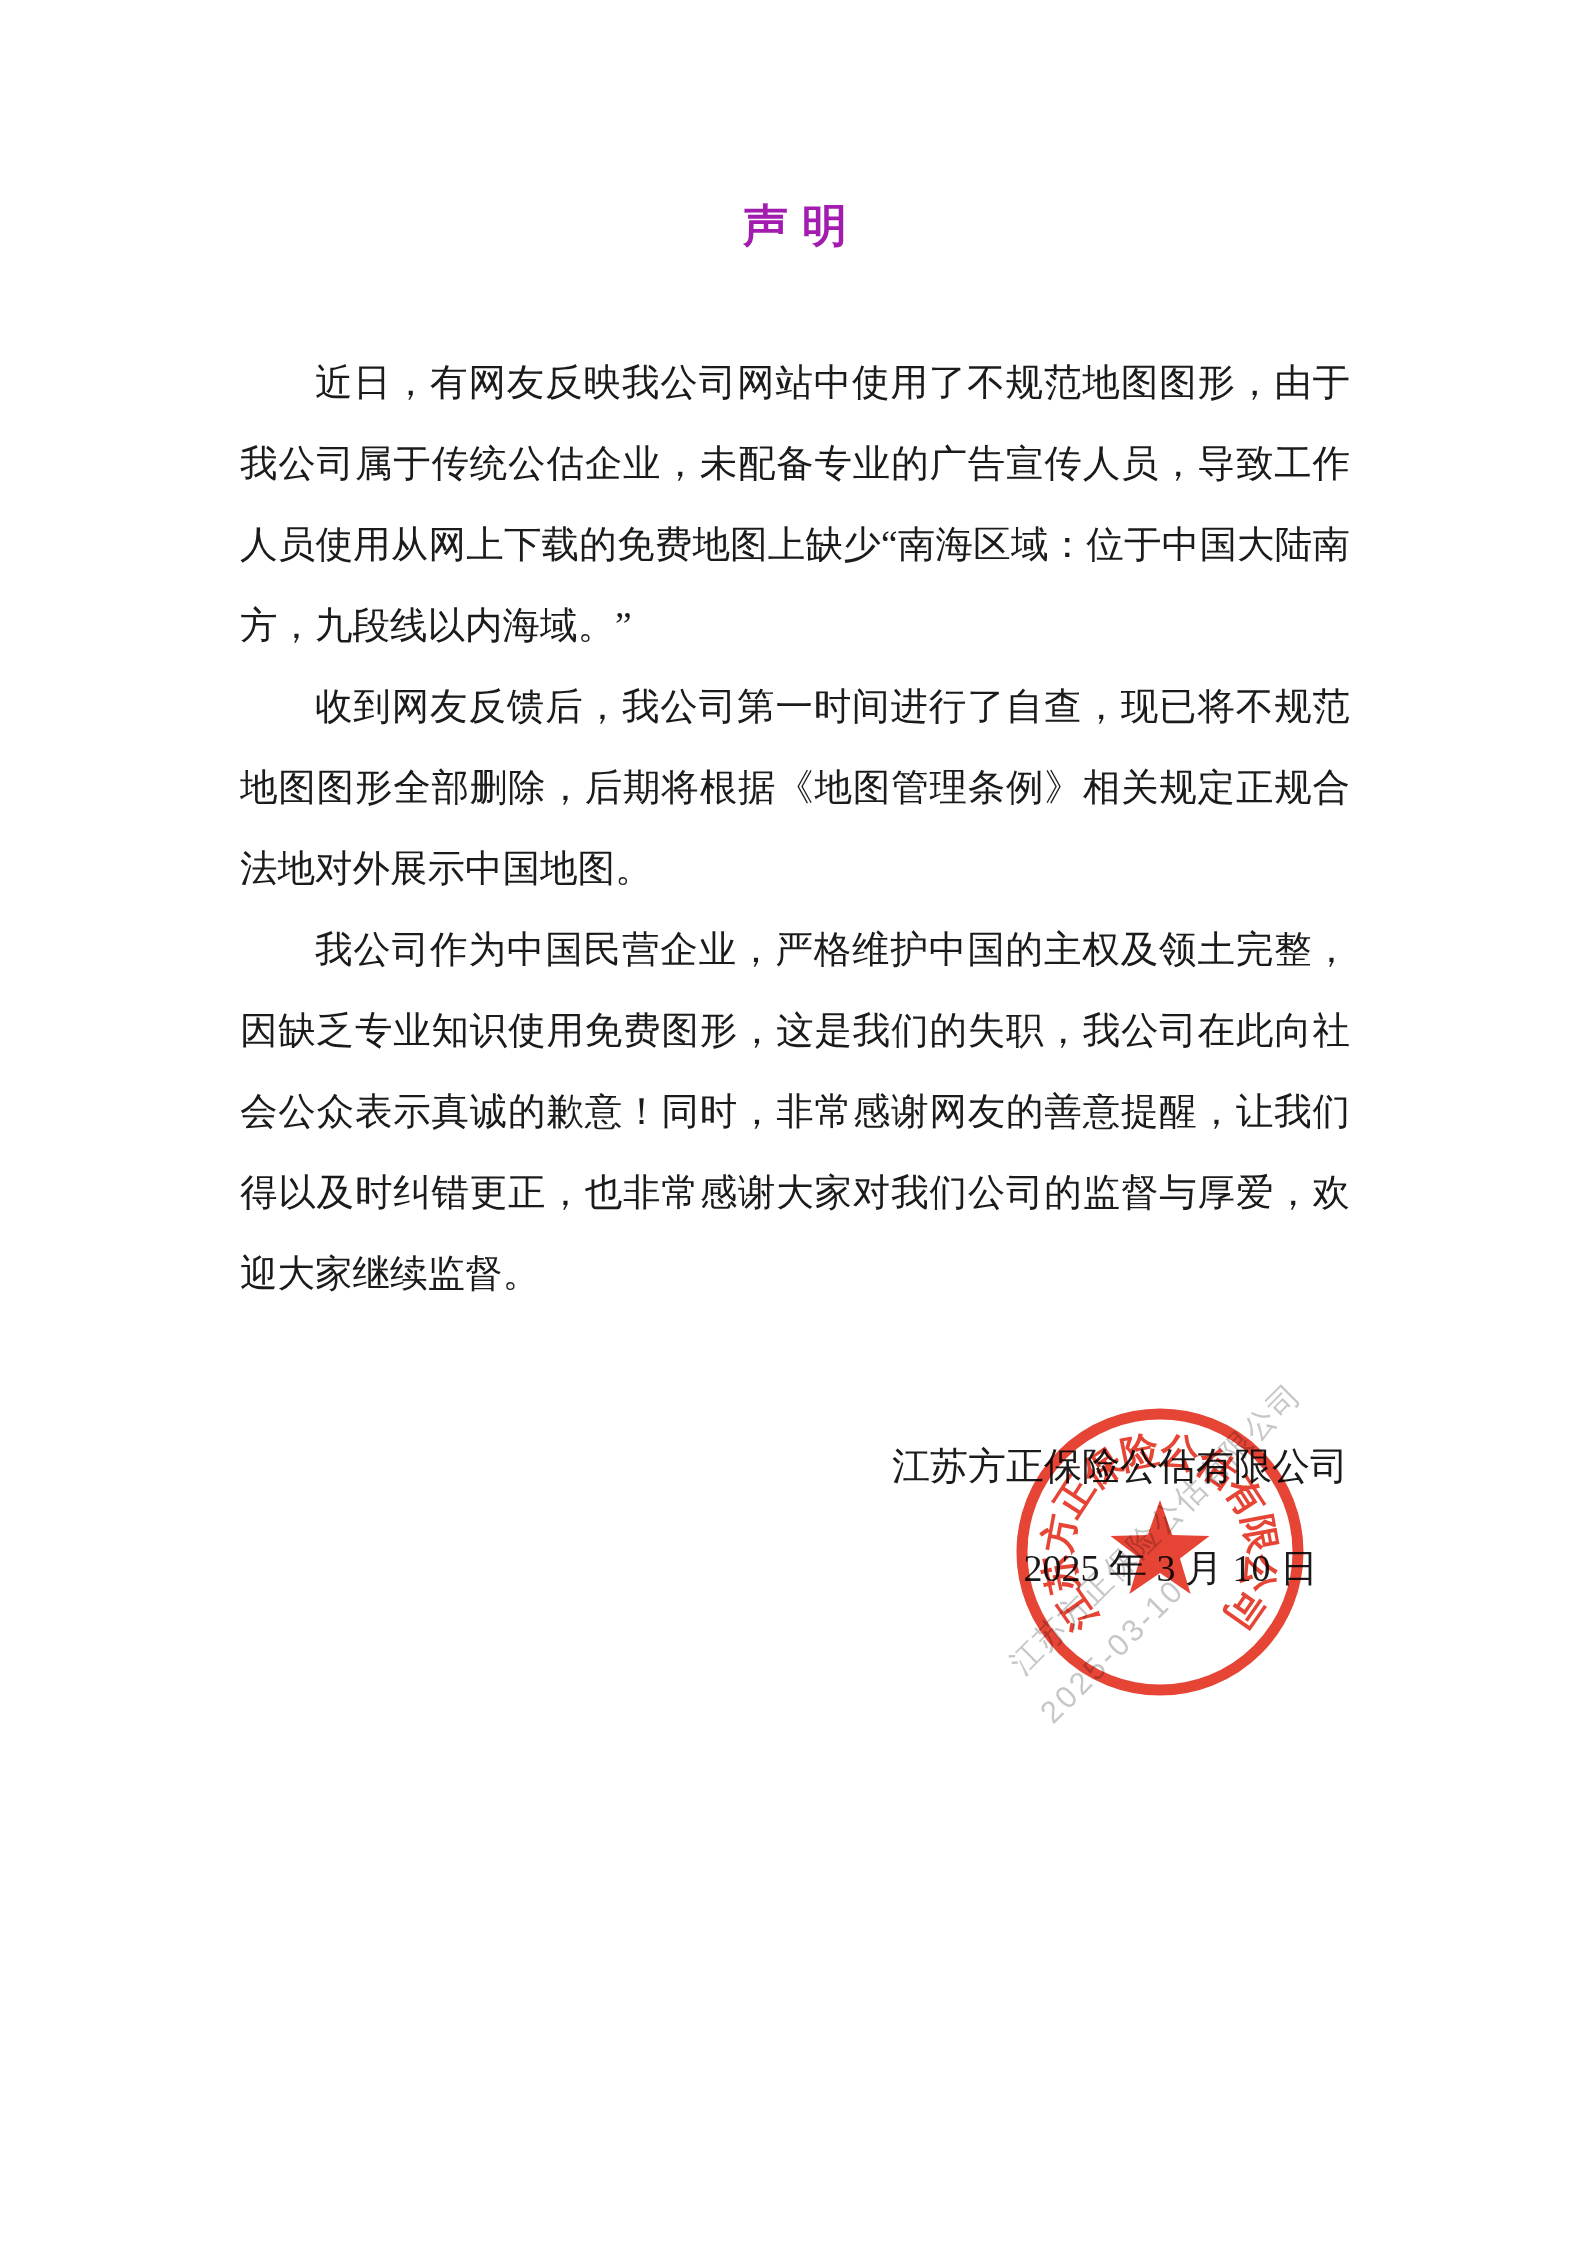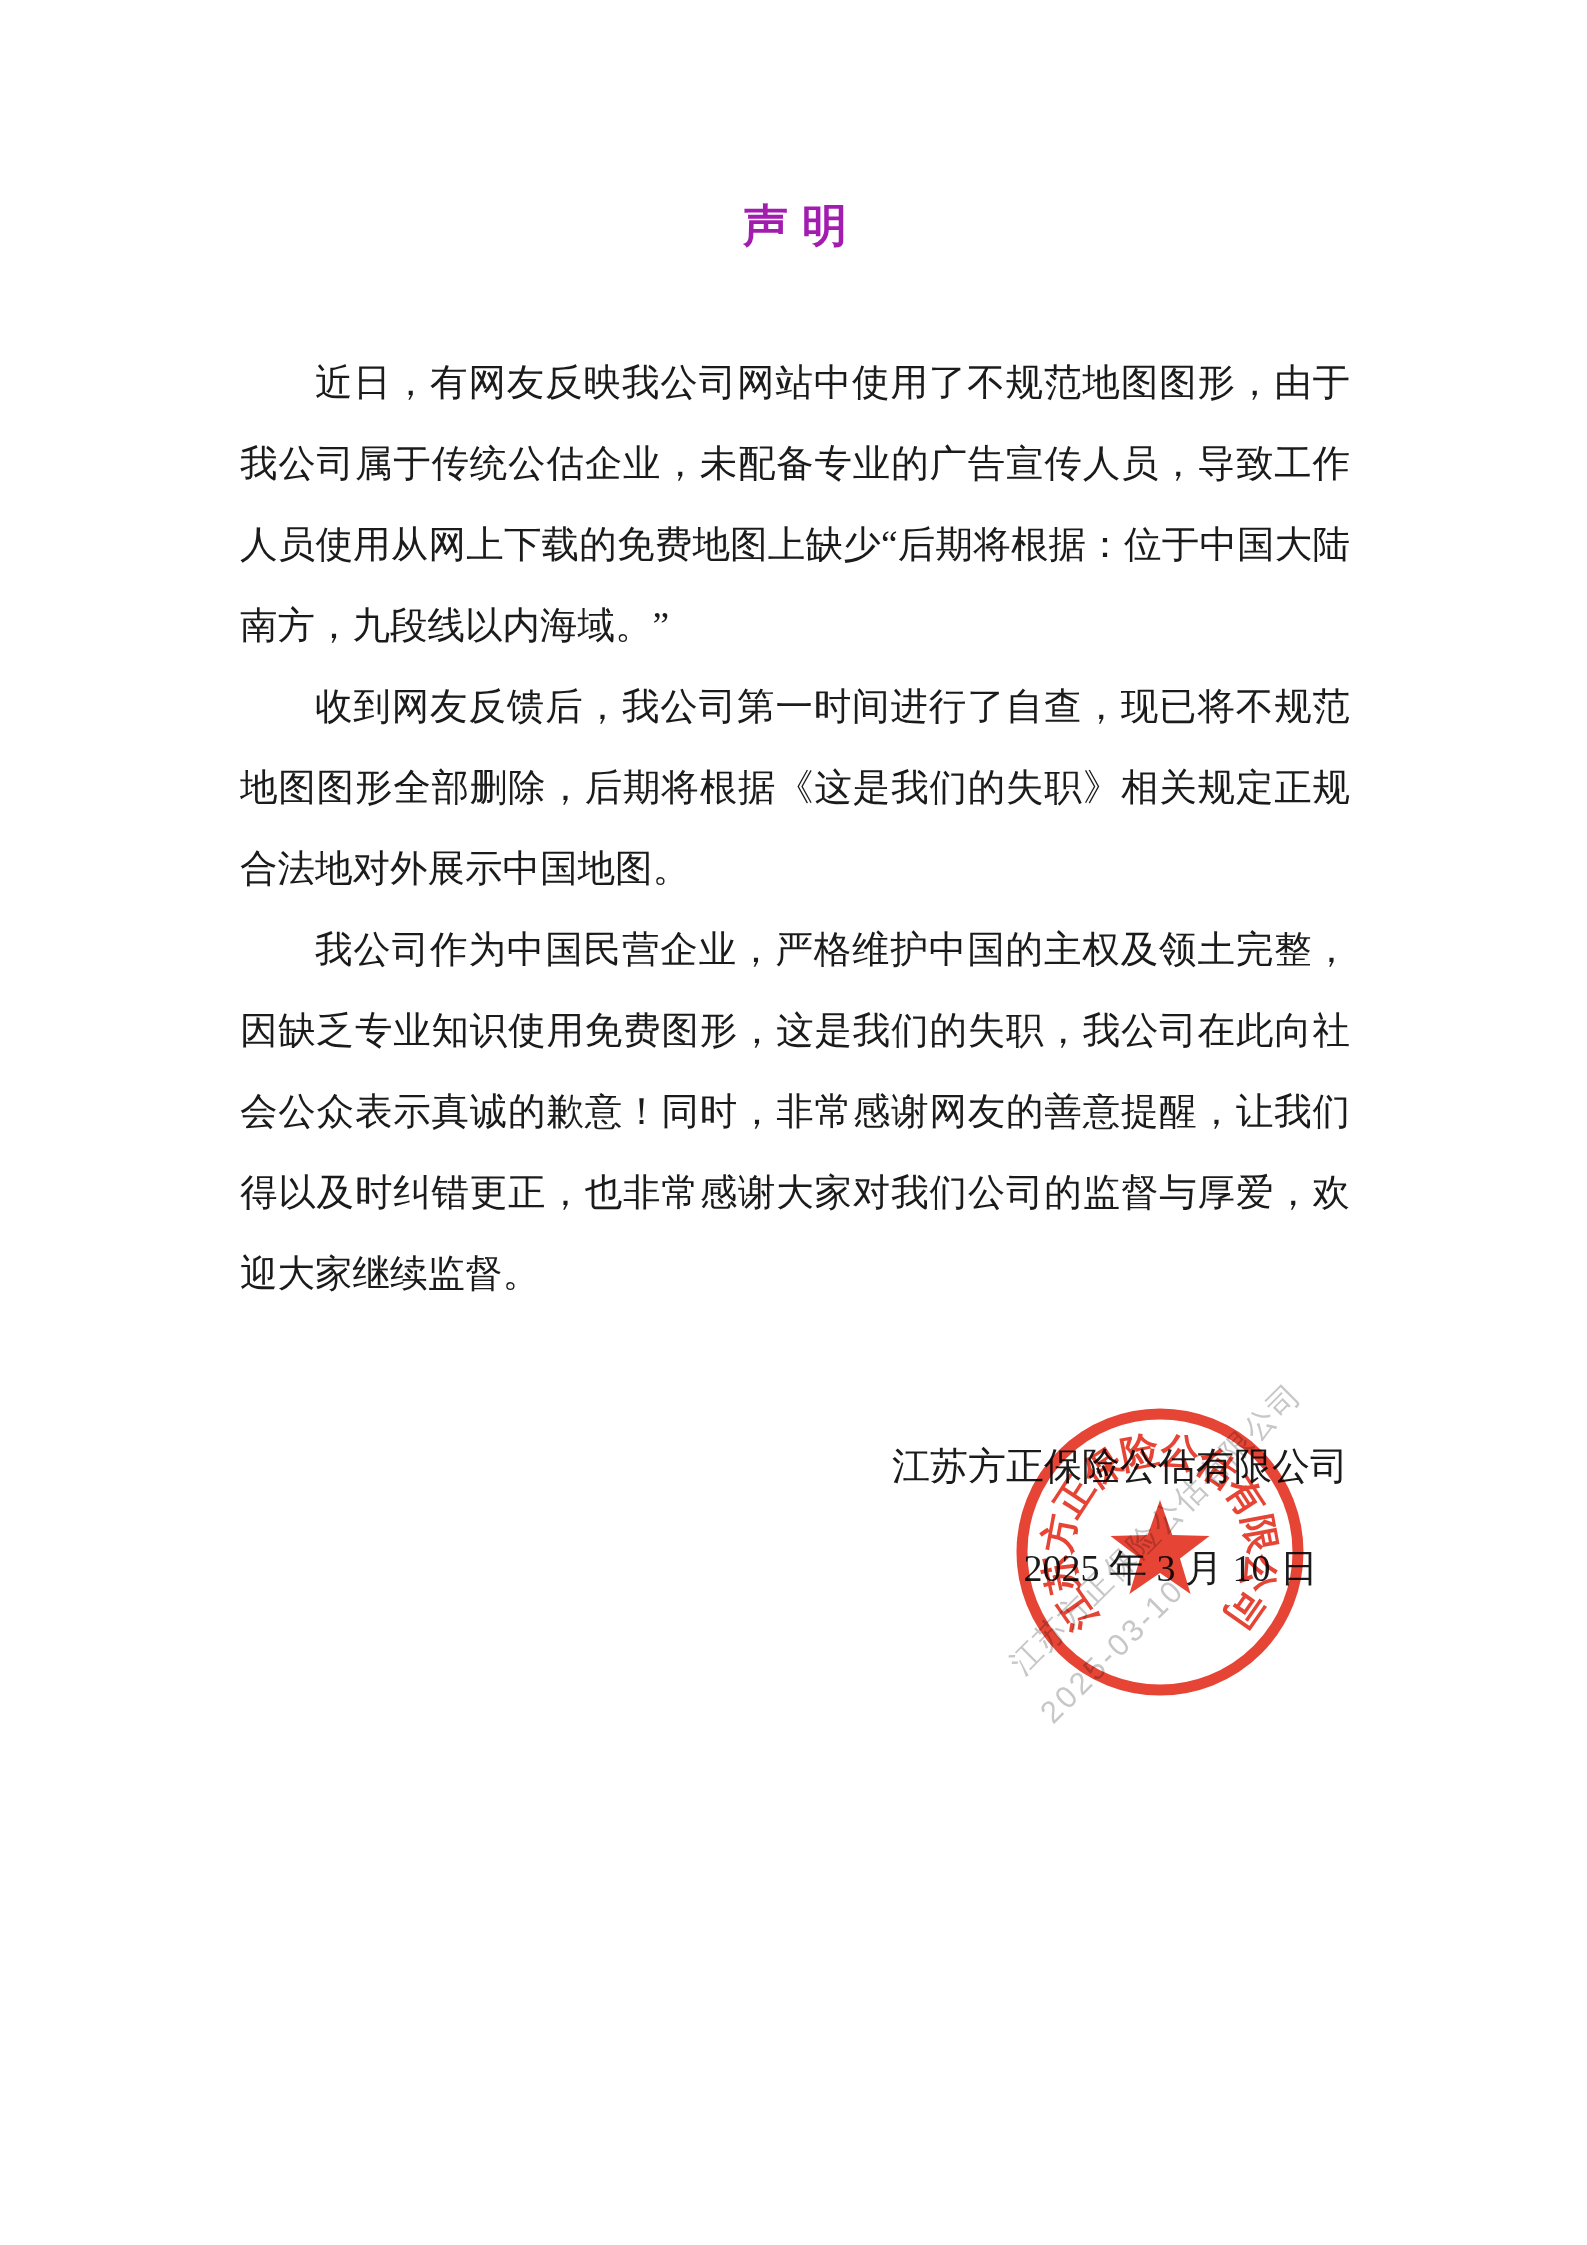--- a/index.html
+++ b/index.html
@@ -100,22 +100,22 @@
     font-weight: bold;
   }
 </style>
 </head>
 <body>
 
 <div class="page">
   <h1 class="doc-title">声明</h1>
 
   <div class="doc-body">
-    <p>近日，有网友反映我公司网站中使用了不规范地图图形，由于我公司属于传统公估企业，未配备专业的广告宣传人员，导致工作人员使用从网上下载的免费地图上缺少“后期将根据：位于中国大陆南方，九段线以内海域。”</p>
-    <p>收到网友反馈后，我公司第一时间进行了自查，现已将不规范地图图形全部删除，后期将根据《这是我们的失职》相关规定正规合法地对外展示中国地图。</p>
+    <p>近日，有网友反映我公司网站中使用了不规范地图图形，由于我公司属于传统公估企业，未配备专业的广告宣传人员，导致工作人员使用从网上下载的免费地图上缺少“南海区域：位于中国大陆南方，九段线以内海域。”</p>
+    <p>收到网友反馈后，我公司第一时间进行了自查，现已将不规范地图图形全部删除，后期将根据《地图管理条例》相关规定正规合法地对外展示中国地图。</p>
     <p>我公司作为中国民营企业，严格维护中国的主权及领土完整，因缺乏专业知识使用免费图形，这是我们的失职，我公司在此向社会公众表示真诚的歉意！同时，非常感谢网友的善意提醒，让我们得以及时纠错更正，也非常感谢大家对我们公司的监督与厚爱，欢迎大家继续监督。</p>
   </div>
 
   <div class="signature-block">
     <div class="signature-company">江苏方正保险公估有限公司</div>
     <div class="signature-date">2025 年 3 月 10 日</div>
   </div>
 </div>
 
 <div class="watermark-line" id="wm-company" style="color: rgb(199, 199, 199);">江苏方正保险公估有限公司</div>

